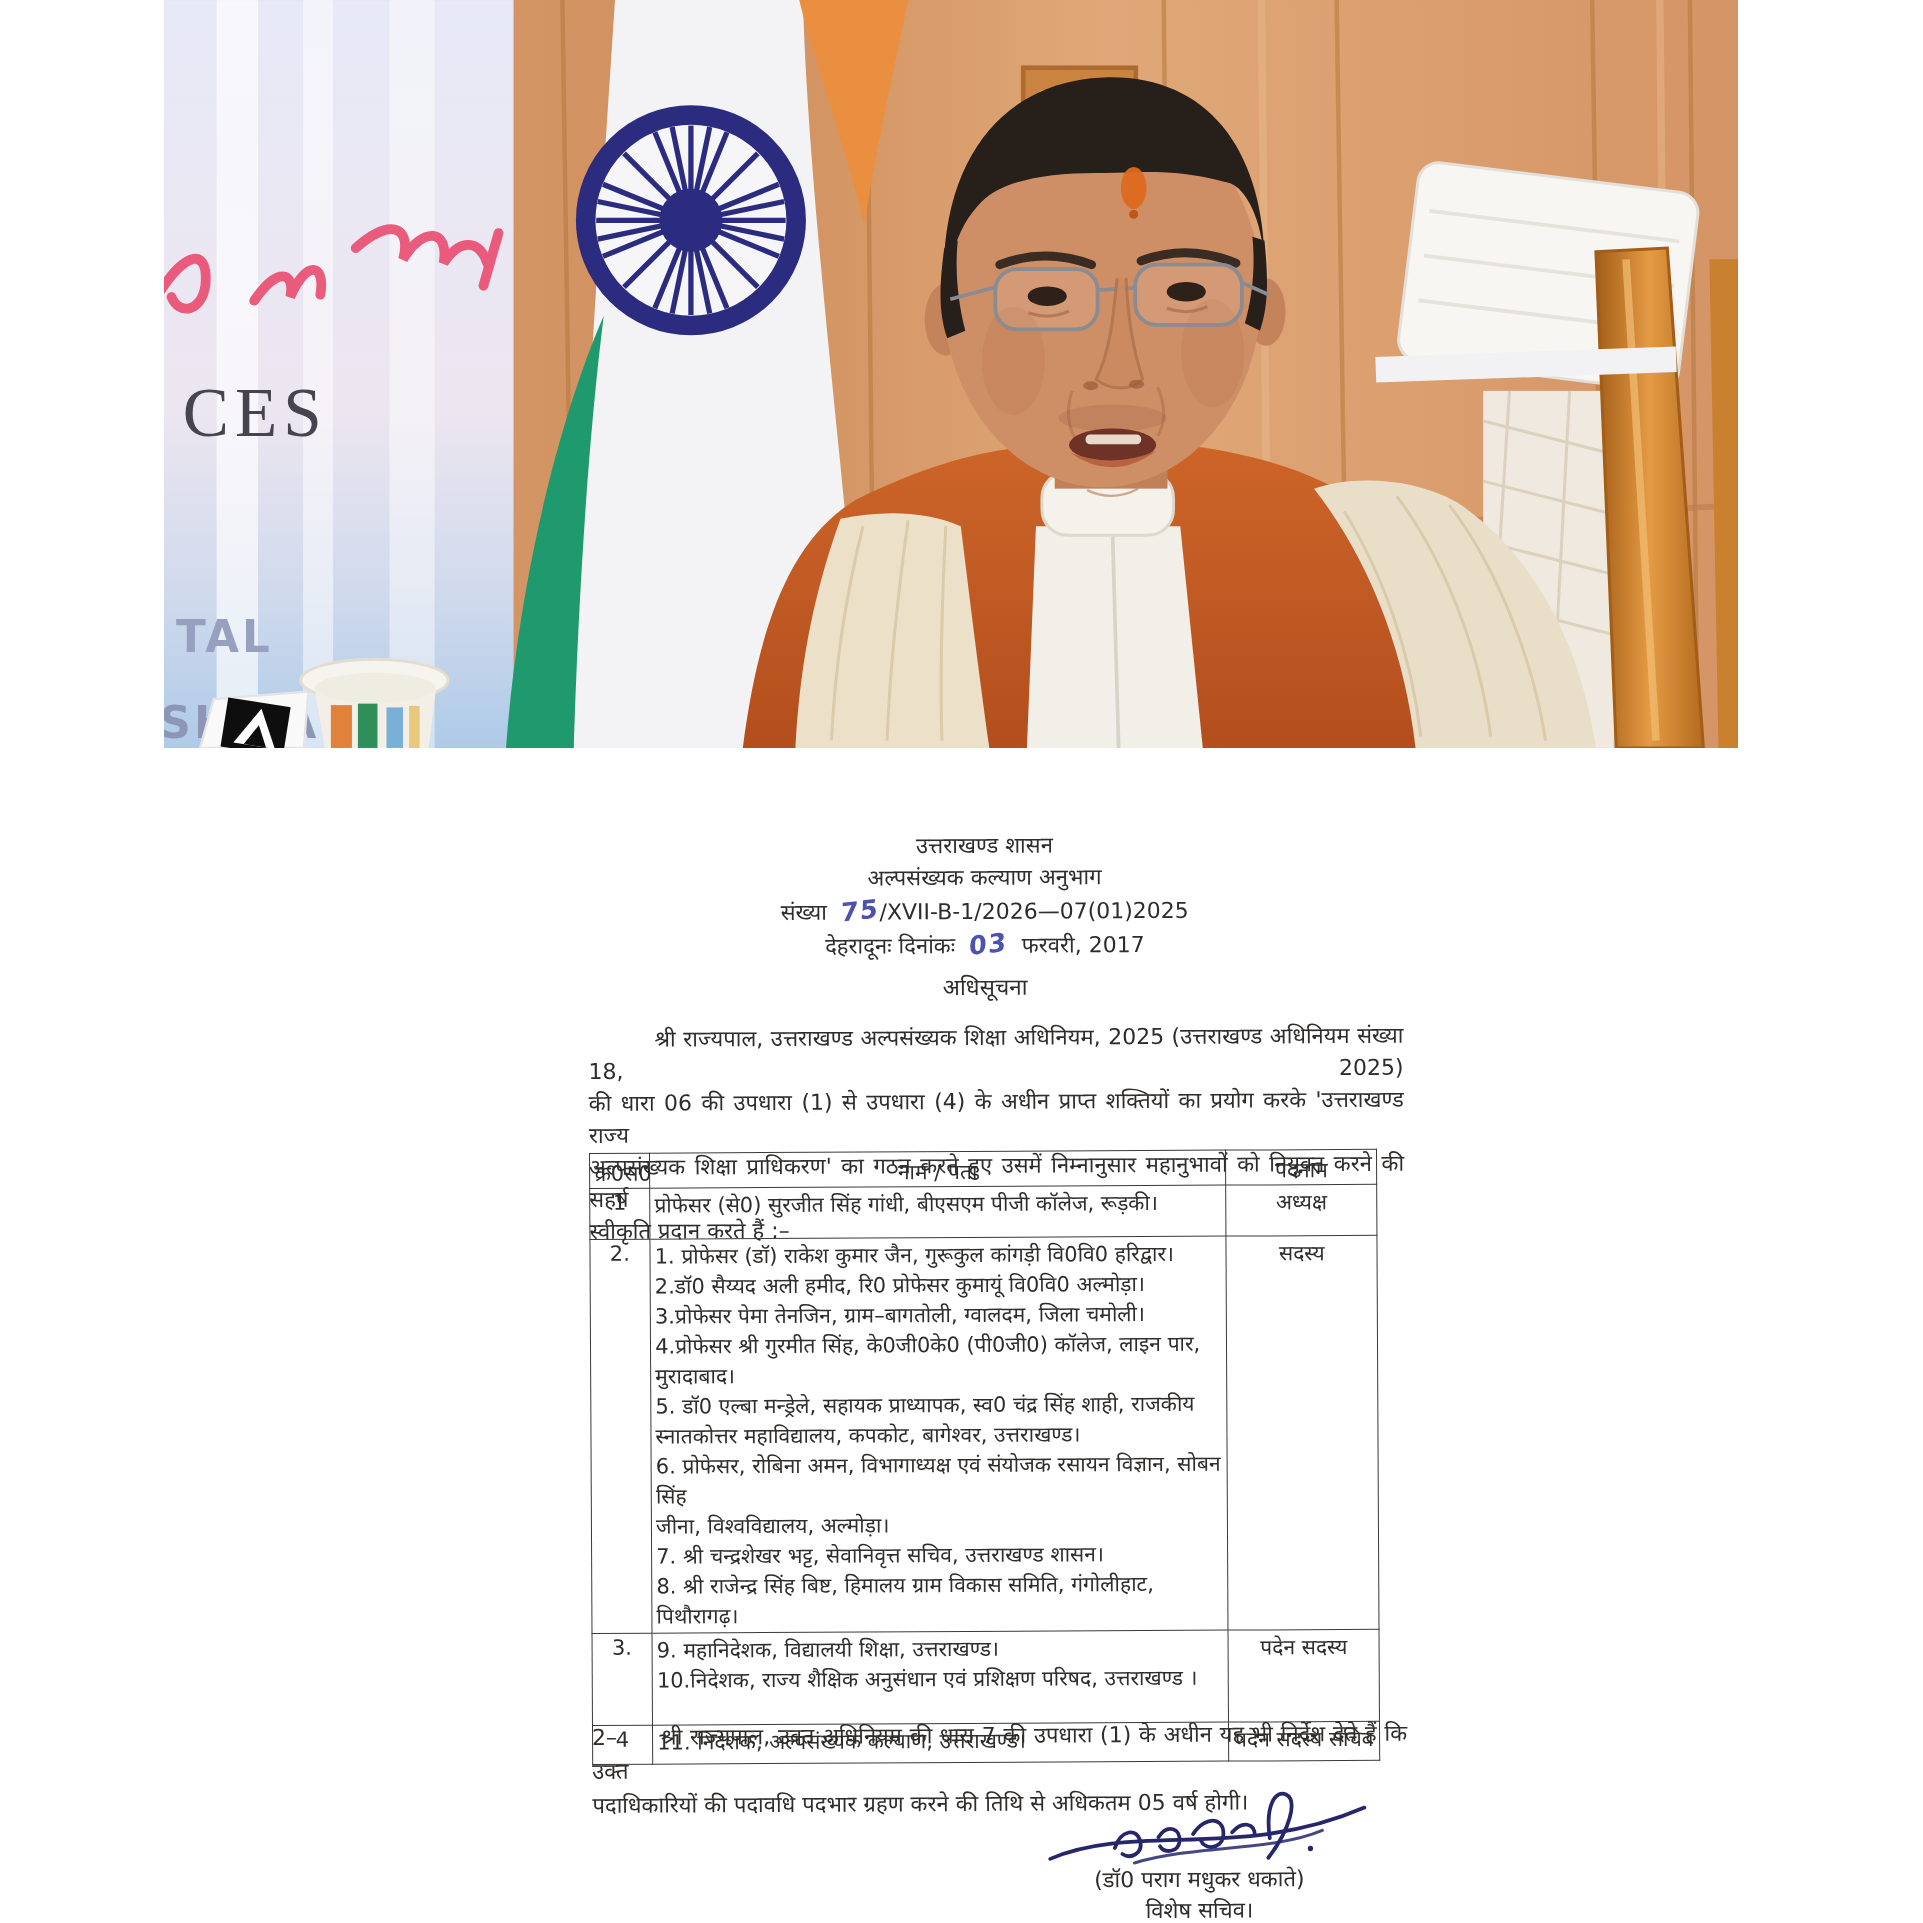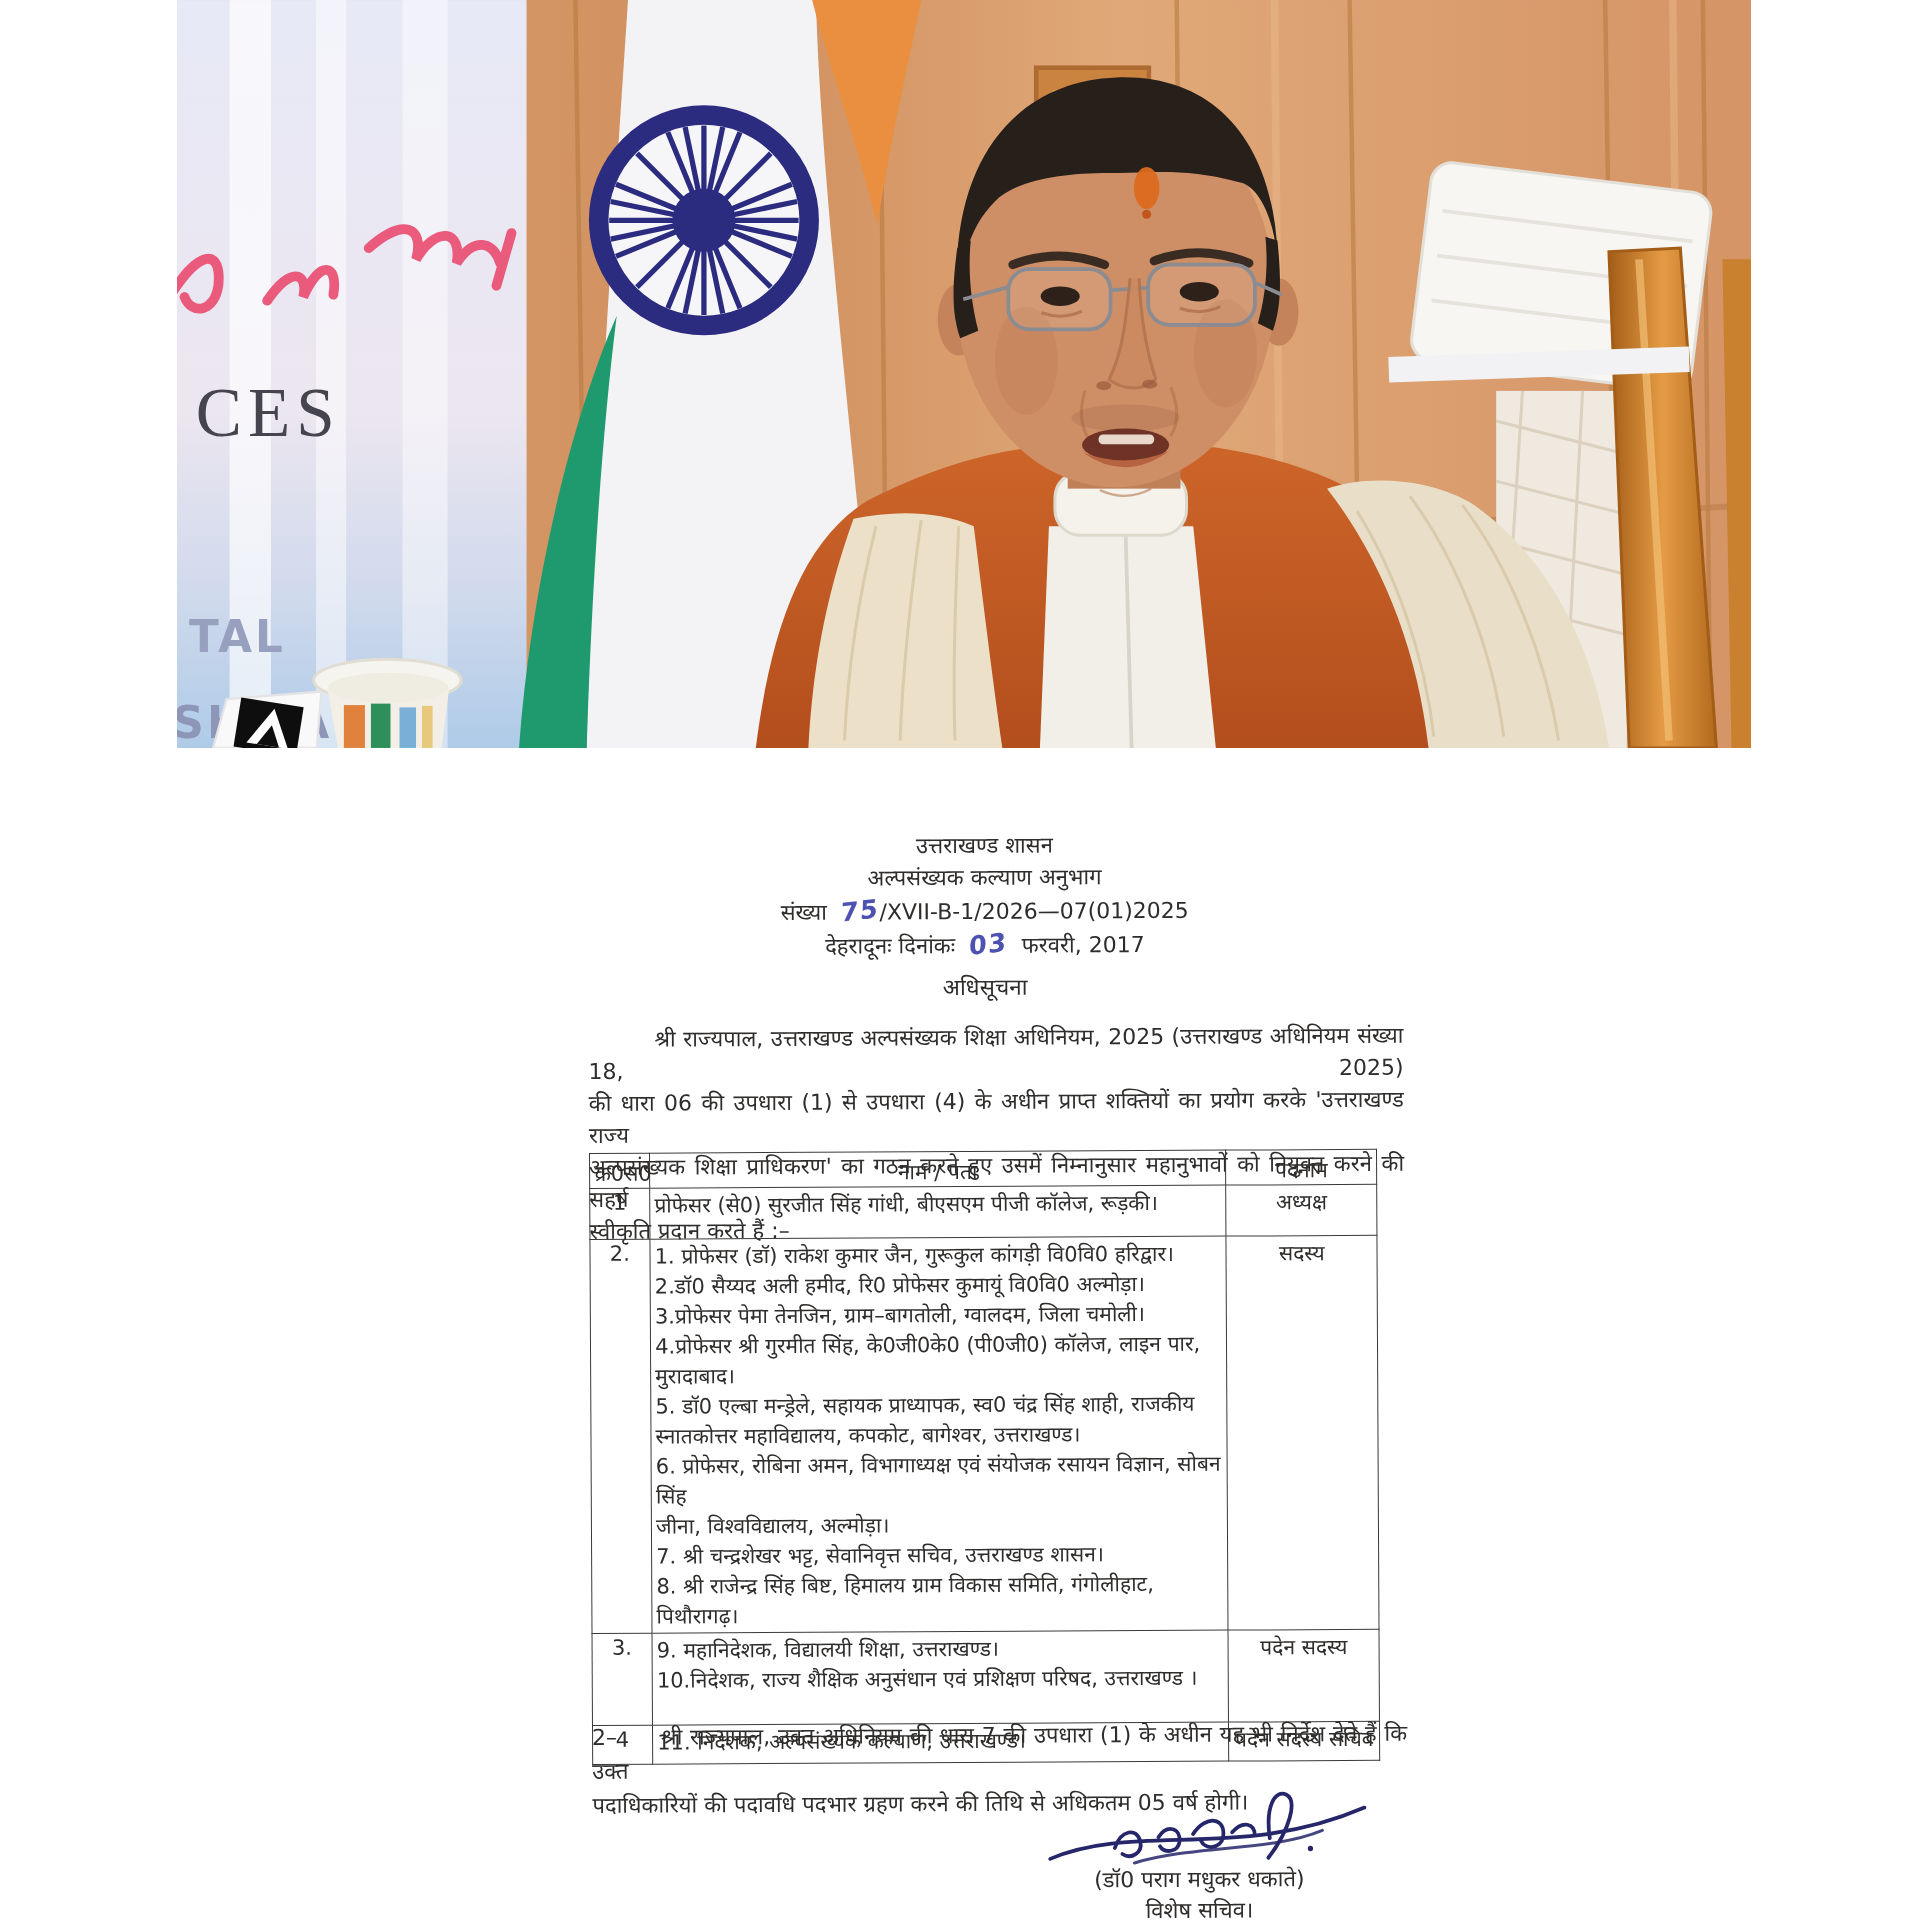--- a/index.html
+++ b/index.html
@@ -1,21 +1,21 @@
 <!DOCTYPE html>
 <html style="font-size:12px"><head>
 <meta charset="utf-8">
 <style>
   html,body{margin:0;padding:0;}
   body{
     width:1924px;height:1924px;position:relative;background:#ffffff;
     font-family:"DejaVu Sans",sans-serif;color:#2f2d2b;overflow:hidden;
   }
   
-  .photo{position:absolute;left:177px;top:0;width:1574px;height:748px;overflow:hidden;background:#d89a6c;}
+  .photo{position:absolute;left:164px;top:0;width:1574px;height:748px;overflow:hidden;background:#d89a6c;}
   .photo svg{display:block;}
   
   .doc{position:absolute;left:0;top:0;width:1924px;height:1924px;transform:rotate(-0.3deg);}
   .doc-header{position:absolute;left:673px;top:830px;width:624px;text-align:center;}
   .doc-header .hline{font-size:22px;line-height:32px;color:#2f2d2b;}
   .hand{color:#4d51b0;font-size:25.6px;display:inline-block;transform:rotate(-6deg) skewX(-8deg);font-weight:bold;letter-spacing:1.5px;}
   .doc-title{position:absolute;left:673px;top:971px;width:624px;text-align:center;font-size:22.5px;color:#2f2d2b;}
   .para{position:absolute;left:588px;width:815px;font-size:22px;color:#2f2d2b;}
   .para .pline{line-height:32px;white-space:normal;}
   .just{text-align:justify;text-align-last:justify;}

